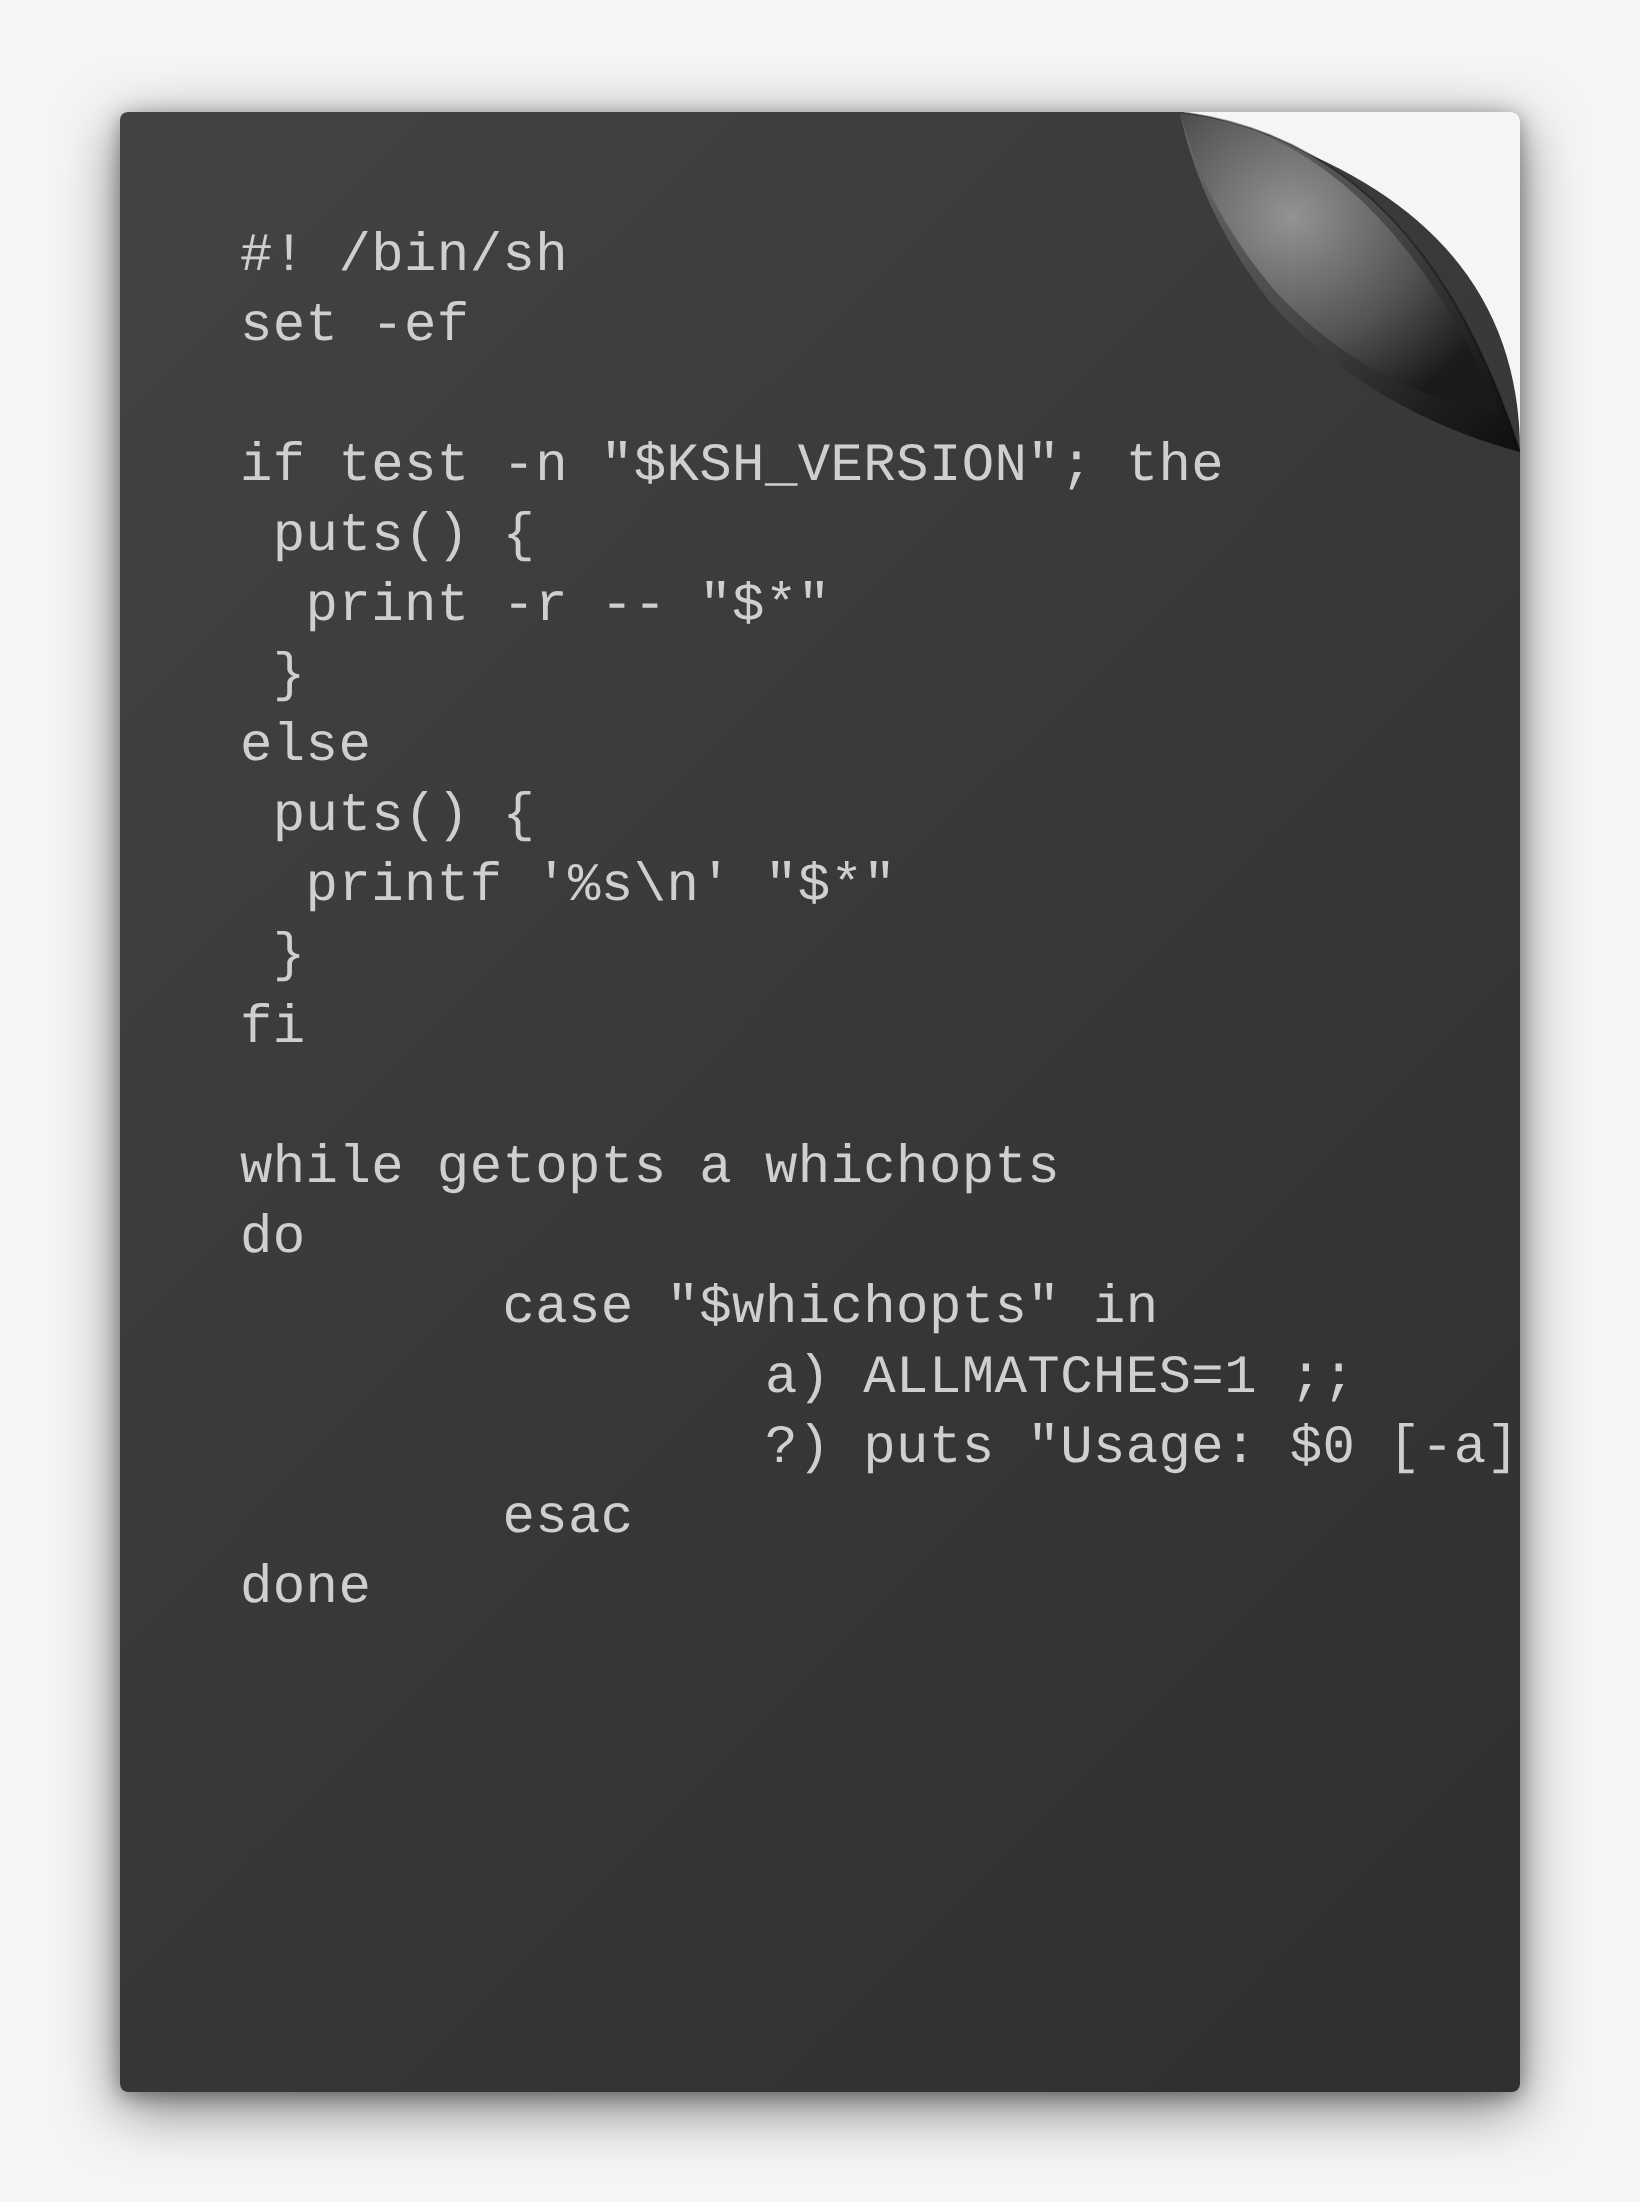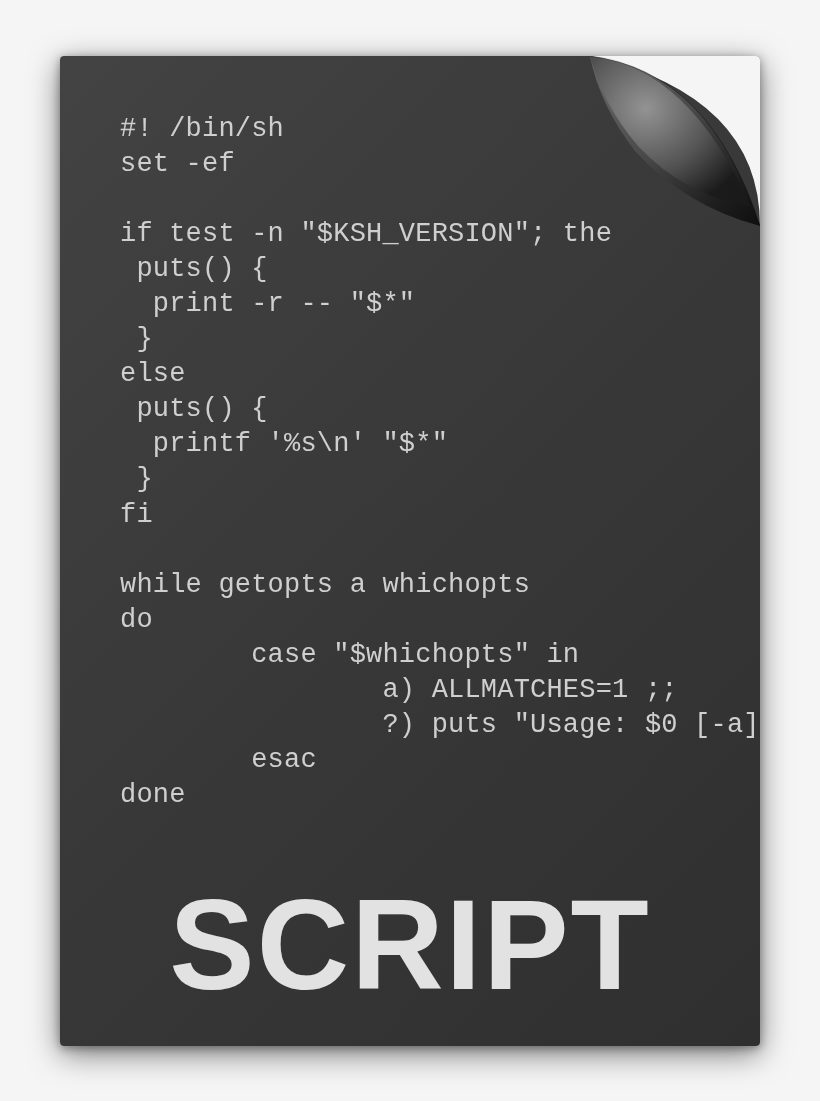--- a/index.html
+++ b/index.html
@@ -96,15 +96,14 @@
 fi
 
 while getopts a whichopts
 do
         case "$whichopts" in
                 a) ALLMATCHES=1 ;;
                 ?) puts "Usage: $0 [-a] args";  ;;
         esac
 done</div>
 
-  <div class="label">SCRIPT</div>
 
 </div>
 
 </body></html>

